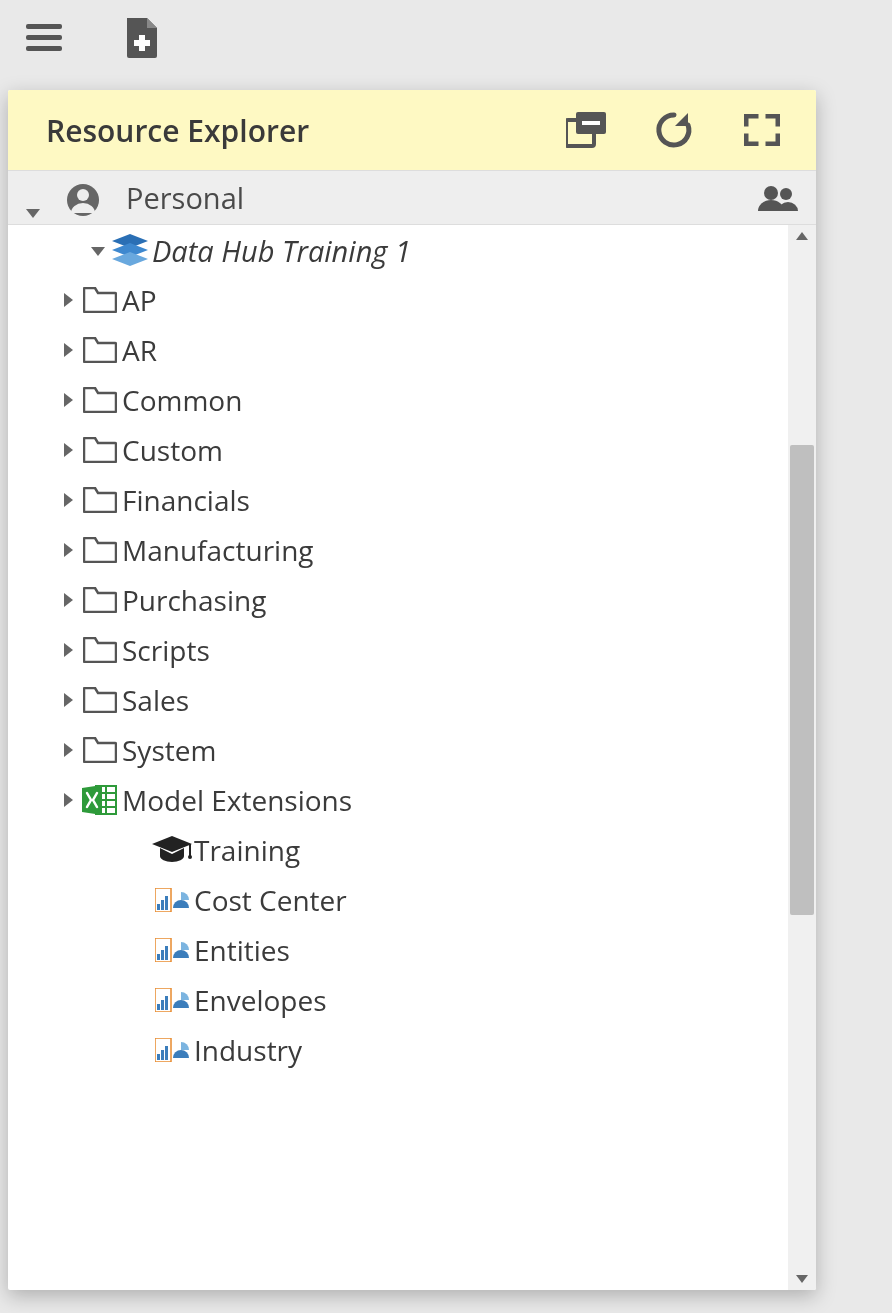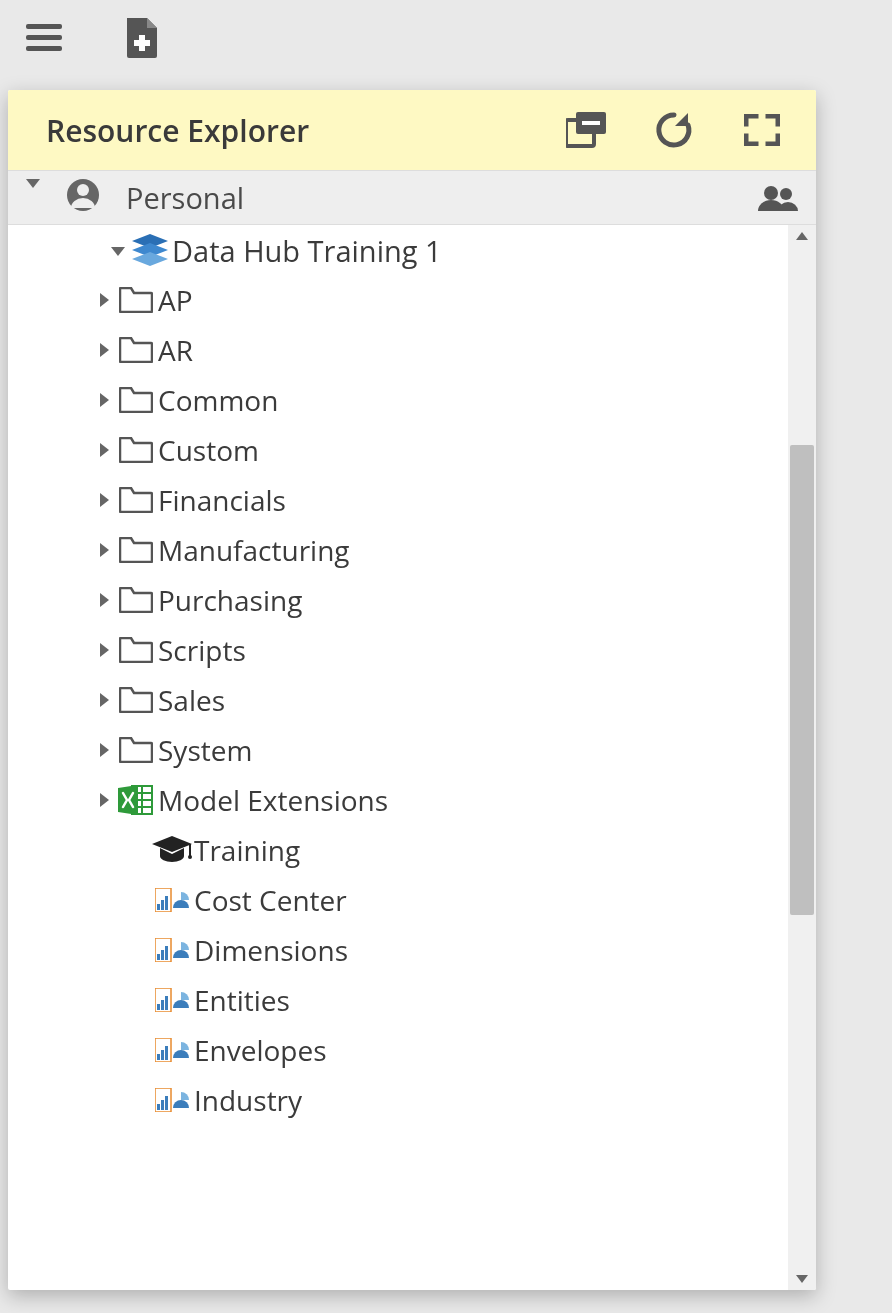--- a/index.html
+++ b/index.html
@@ -4,35 +4,35 @@
 <style>
   * { box-sizing: border-box; margin: 0; padding: 0; }
   html, body { width: 892px; height: 1313px; background: #e9e9e9; font-family: "Segoe UI", "Open Sans", Arial, sans-serif; color: #3a3a3a; }
   .topbar { height: 75px; display: flex; align-items: center; padding-left: 20px; gap: 50px; }
   .icon-btn { width: 48px; height: 48px; display:flex; align-items:center; justify-content:center; cursor:pointer; }
   .panel { position:absolute; left:8px; top:90px; width:808px; height:1200px; background:#fff; border-radius:2px; box-shadow: 0 6px 20px rgba(0,0,0,0.25); overflow:hidden; }
   .panel-header { height:80px; background:#fef9c3; display:flex; align-items:center; padding:0 30px 0 38px; justify-content:space-between; }
   .panel-title { font-size:30px; font-weight:600; color:#3a3a3a; }
   .hdr-actions { display:flex; gap:40px; }
   .section-personal { height:55px; background:#eeeeee; border-top:1px solid #ddd; border-bottom:1px solid #ddd; display:flex; align-items:center; padding-left:18px; padding-right:18px; }
-  .section-personal .left { display:flex; align-items:flex-start; gap:10px; }
+  .section-personal .left { display:flex; align-items:flex-end; gap:10px; }
   .personal-label { font-size:29px; color:#4a4a4a; }
   .tri { width:0; height:0; display:inline-block; }
   .tri.down { border-left:7px solid transparent; border-right:7px solid transparent; border-top:9px solid #666; transform: translateY(1px);}
   .tri.right { border-top:7px solid transparent; border-bottom:7px solid transparent; border-left:9px solid #666;}
   .tree-wrap { position:relative; height:calc(100% - 135px); width:100%; }
   .tree-scroll { position:absolute; left:0; top:0; right:28px; bottom:0; overflow:hidden; }
   .tree { width:100%; }
   .row { display:flex; align-items:center; height:50px; cursor:pointer; }
   .row .caret { width:20px; display:flex; justify-content:center;}
   .row .iconcell { width:44px; display:flex; justify-content:center; align-items:center; position:relative;}
   .row .lbl { font-size:28px; color:#3b3b3b; }
   .datahub-row .lbl { font-size:29px; }
-  .indent1 { padding-left: 100px; }
-  .indent2 { padding-left: 86px; }
+  .indent1 { padding-left: 80px; font-style: italic; }
+  .indent2 { padding-left: 50px; }
   .indent2b { padding-left: 142px; }
   .scrollbar { position:absolute; right:0; top:0; bottom:0; width:28px; background:#f0f0f0; }
   .scroll-arrow { position:absolute; left:0; width:28px; height:22px; display:flex; align-items:center; justify-content:center; }
   .scroll-arrow.top { top:0; }
   .scroll-arrow.bottom { bottom:0; }
   .scroll-thumb { position:absolute; left:2px; right:2px; top:220px; height:470px; background:#bfbfbf; border-radius:2px; }
   .smalltri-up { width:0;height:0;border-left:6px solid transparent;border-right:6px solid transparent;border-bottom:8px solid #666;}
   .smalltri-down { width:0;height:0;border-left:6px solid transparent;border-right:6px solid transparent;border-top:8px solid #666;}
   svg { display:block; }
 </style>
@@ -284,59 +284,46 @@
           <span class="iconcell">
             <svg width="34" height="24" viewBox="0 0 34 24">
               <rect x="0" y="0" width="16" height="24" fill="#fff" stroke="#e88b2e" stroke-width="1.5"></rect>
               <rect x="2" y="16" width="3" height="6" fill="#3b7dbb"></rect>
               <rect x="6" y="12" width="3" height="10" fill="#3b7dbb"></rect>
               <rect x="10" y="8" width="3" height="14" fill="#3b7dbb"></rect>
               <path d="M18 20 a8 8 0 1 1 16 0 Z" fill="#3b7dbb"></path>
               <path d="M26 12 V4 a8 8 0 0 1 8 8 Z" fill="#7bb4e0"></path>
             </svg>
           </span>
-          <span class="lbl">Dimensions</span>
+          <span class="lbl">Entities</span>
         </div>
         <div class="row indent2b">
           <span class="iconcell">
             <svg width="34" height="24" viewBox="0 0 34 24">
               <rect x="0" y="0" width="16" height="24" fill="#fff" stroke="#e88b2e" stroke-width="1.5"></rect>
               <rect x="2" y="16" width="3" height="6" fill="#3b7dbb"></rect>
               <rect x="6" y="12" width="3" height="10" fill="#3b7dbb"></rect>
               <rect x="10" y="8" width="3" height="14" fill="#3b7dbb"></rect>
               <path d="M18 20 a8 8 0 1 1 16 0 Z" fill="#3b7dbb"></path>
               <path d="M26 12 V4 a8 8 0 0 1 8 8 Z" fill="#7bb4e0"></path>
             </svg>
           </span>
-          <span class="lbl">Entities</span>
+          <span class="lbl">Envelopes</span>
         </div>
         <div class="row indent2b">
           <span class="iconcell">
             <svg width="34" height="24" viewBox="0 0 34 24">
               <rect x="0" y="0" width="16" height="24" fill="#fff" stroke="#e88b2e" stroke-width="1.5"></rect>
               <rect x="2" y="16" width="3" height="6" fill="#3b7dbb"></rect>
               <rect x="6" y="12" width="3" height="10" fill="#3b7dbb"></rect>
               <rect x="10" y="8" width="3" height="14" fill="#3b7dbb"></rect>
               <path d="M18 20 a8 8 0 1 1 16 0 Z" fill="#3b7dbb"></path>
               <path d="M26 12 V4 a8 8 0 0 1 8 8 Z" fill="#7bb4e0"></path>
             </svg>
           </span>
-          <span class="lbl">Envelopes</span>
-        </div>
-        <div class="row indent2b">
-          <span class="iconcell">
-            <svg width="34" height="24" viewBox="0 0 34 24">
-              <rect x="0" y="0" width="16" height="24" fill="#fff" stroke="#e88b2e" stroke-width="1.5"></rect>
-              <rect x="2" y="16" width="3" height="6" fill="#3b7dbb"></rect>
-              <rect x="6" y="12" width="3" height="10" fill="#3b7dbb"></rect>
-              <rect x="10" y="8" width="3" height="14" fill="#3b7dbb"></rect>
-              <path d="M18 20 a8 8 0 1 1 16 0 Z" fill="#3b7dbb"></path>
-              <path d="M26 12 V4 a8 8 0 0 1 8 8 Z" fill="#7bb4e0"></path>
-            </svg>
-          </span>
           <span class="lbl">Industry</span>
         </div>
 
       </div>
     </div>
 
     <div class="scrollbar">
       <div class="scroll-arrow top">
           <span class="smalltri-up"></span>
         </div>

